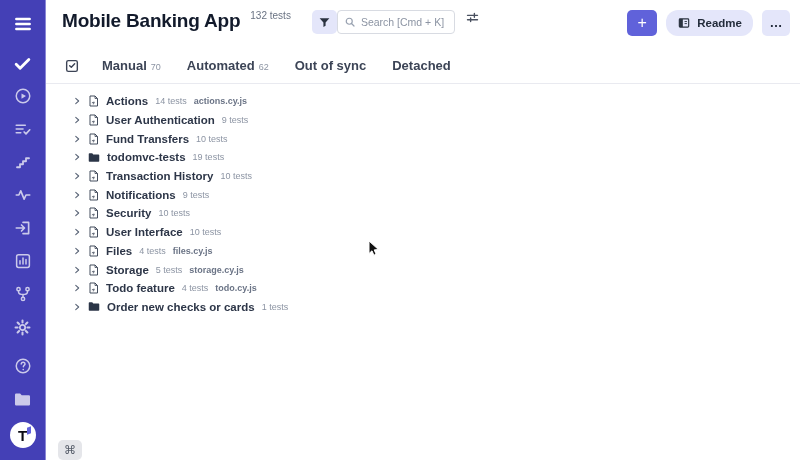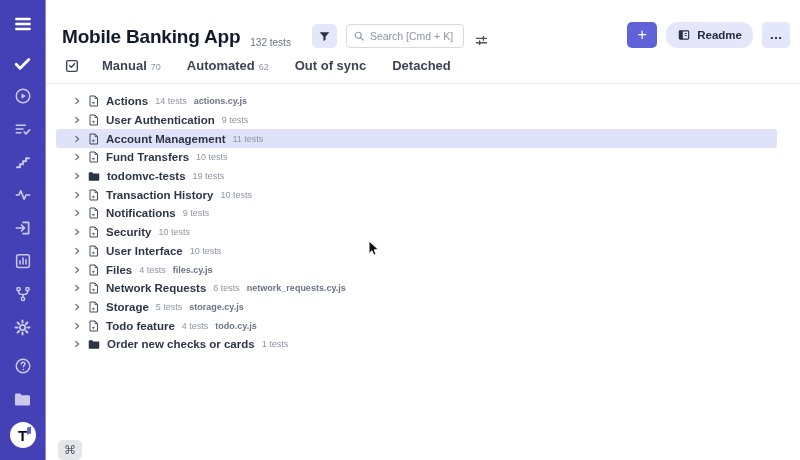--- a/index.html
+++ b/index.html
@@ -31,31 +31,31 @@
     font-weight:700; font-size:15px; color:#0c0c14; position:relative;
     cursor:pointer; flex:none;
   }
   .avatar .accent {
     position:absolute; right:5px; top:5px; width:4px; height:7px;
     background:#6062da; transform:skewY(-20deg);
   }
   
   .main { position:absolute; left:46px; top:0; right:0; bottom:0; }
   .header {
-    display:flex; align-items:flex-end; height:48px; padding:23px 10px 0 16px;
+    display:flex; align-items:flex-start; height:48px; padding:10px 10px 0 16px;
   }
   .title { font-size:19px; font-weight:700; color:#121a2b; letter-spacing:-.2px; }
   .tests-count { font-size:10px; color:#6a7383; margin-left:10px; }
   .btn-filter {
     width:25px; height:24px; margin-left:21px; border:none; border-radius:5px;
     background:#e4e6fa; display:flex; align-items:center; justify-content:center;
     cursor:pointer;
   }
   .search-box {
-    margin-left:9px; width:118px; height:24px;
+    width:118px; height:24px;
     border:1px solid #d8dbe2; border-radius:4px; background:#fff;
     display:flex; align-items:center; padding:0 6px;
   }
   .search-box input {
     border:none; outline:none; width:100%; font-size:10.5px;
     font-family:"Liberation Sans", sans-serif; color:#3c4456; margin-left:5px;
     background:transparent;
   }
   .search-box input::placeholder { color:#8c94a3; }
   .sliders { margin-left:10px; cursor:pointer; display:flex; }
@@ -292,38 +292,20 @@
             <path d="M13 2v5h5" stroke-width="1.6"></path>
             <path d="M7.5 15.5l4-1.5-1.5 4" stroke-width="1.6" stroke-linecap="round"></path>
           </svg>
 
         </span>
         <span class="row-label">User Authentication</span>
         <span class="row-count">9 tests</span>
 
       </div>
 
-      <div class="row selected">
-        <span class="chev">
-          <svg width="10" height="10" viewBox="0 0 24 24" fill="none" stroke="#5a6577" stroke-width="2.6" stroke-linecap="round" stroke-linejoin="round">
-            <path d="M9 5.5l7 6.5-7 6.5"></path>
-          </svg>
-        </span>
-        <span class="ficon">
-          <svg class="i-file" width="11" height="12" viewBox="0 0 20 24" fill="none" stroke="#3a4354" stroke-width="1.9" stroke-linejoin="round">
-            <path d="M3 2h10l5 5v15H3z"></path>
-            <path d="M13 2v5h5" stroke-width="1.6"></path>
-            <path d="M7.5 15.5l4-1.5-1.5 4" stroke-width="1.6" stroke-linecap="round"></path>
-          </svg>
-
-        </span>
-        <span class="row-label">Account Management</span>
-        <span class="row-count">11 tests</span>
-
-      </div>
 
       <div class="row">
         <span class="chev">
           <svg width="10" height="10" viewBox="0 0 24 24" fill="none" stroke="#5a6577" stroke-width="2.6" stroke-linecap="round" stroke-linejoin="round">
             <path d="M9 5.5l7 6.5-7 6.5"></path>
           </svg>
         </span>
         <span class="ficon">
           <svg class="i-file" width="11" height="12" viewBox="0 0 20 24" fill="none" stroke="#3a4354" stroke-width="1.9" stroke-linejoin="round">
             <path d="M3 2h10l5 5v15H3z"></path>
@@ -443,38 +425,20 @@
             <path d="M13 2v5h5" stroke-width="1.6"></path>
             <path d="M7.5 15.5l4-1.5-1.5 4" stroke-width="1.6" stroke-linecap="round"></path>
           </svg>
 
         </span>
         <span class="row-label">Files</span>
         <span class="row-count">4 tests</span>
         <span class="row-file">files.cy.js</span>
       </div>
 
-      <div class="row">
-        <span class="chev">
-          <svg width="10" height="10" viewBox="0 0 24 24" fill="none" stroke="#5a6577" stroke-width="2.6" stroke-linecap="round" stroke-linejoin="round">
-            <path d="M9 5.5l7 6.5-7 6.5"></path>
-          </svg>
-        </span>
-        <span class="ficon">
-          <svg class="i-file" width="11" height="12" viewBox="0 0 20 24" fill="none" stroke="#3a4354" stroke-width="1.9" stroke-linejoin="round">
-            <path d="M3 2h10l5 5v15H3z"></path>
-            <path d="M13 2v5h5" stroke-width="1.6"></path>
-            <path d="M7.5 15.5l4-1.5-1.5 4" stroke-width="1.6" stroke-linecap="round"></path>
-          </svg>
-
-        </span>
-        <span class="row-label">Network Requests</span>
-        <span class="row-count">6 tests</span>
-        <span class="row-file">network_requests.cy.js</span>
-      </div>
 
       <div class="row">
         <span class="chev">
           <svg width="10" height="10" viewBox="0 0 24 24" fill="none" stroke="#5a6577" stroke-width="2.6" stroke-linecap="round" stroke-linejoin="round">
             <path d="M9 5.5l7 6.5-7 6.5"></path>
           </svg>
         </span>
         <span class="ficon">
           <svg class="i-file" width="11" height="12" viewBox="0 0 20 24" fill="none" stroke="#3a4354" stroke-width="1.9" stroke-linejoin="round">
             <path d="M3 2h10l5 5v15H3z"></path>

